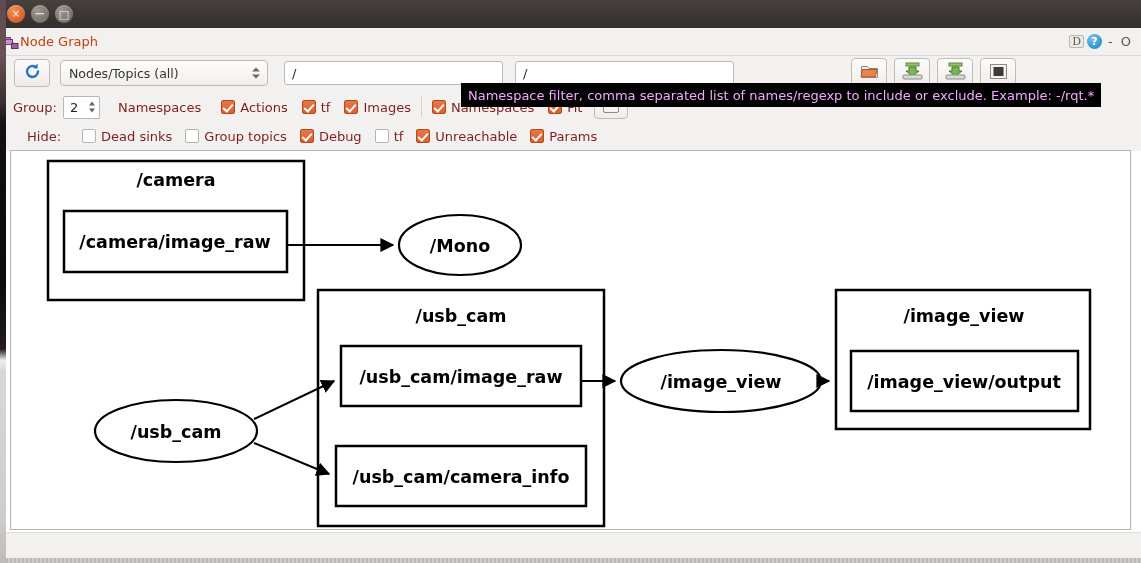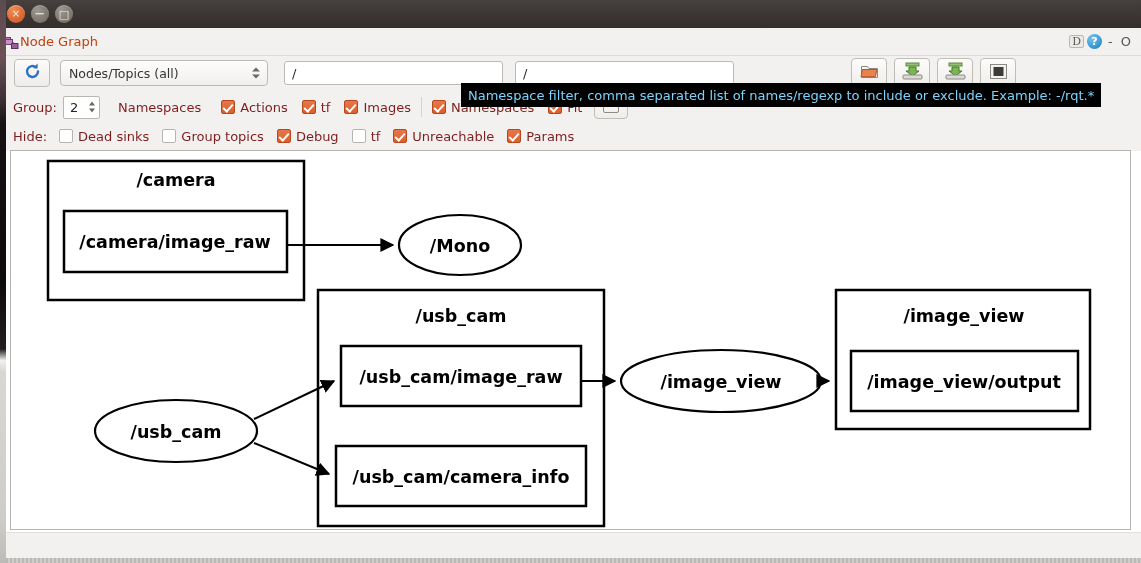--- a/index.html
+++ b/index.html
@@ -160,21 +160,21 @@
     width: 32px; height: 22px;
     background: linear-gradient(to bottom, #fdfcfb, #efedea);
     border: 1px solid #bfbdb8; border-radius: 4px;
     display: flex; align-items: center; justify-content: center;
   }
   #fit-btn .inner { width: 14px; height: 10px; border: 1px solid #8d8b86; border-radius: 2px; }
 
   
   #tooltip {
     position: absolute; left: 461px; top: 83px;
-    height: 24px; background: #000000; color: #7dd3fc;
+    height: 24px; background: #000000; color: #f0abfc;
     font-size: 13px; display: flex; align-items: center;
     padding: 0 7px; white-space: nowrap; z-index: 30;
     box-sizing: border-box;
   }
 
   
   #canvas-wrap {
     position: absolute; left: 10px; top: 150px;
     width: 1121px; height: 380px;
     background: #ffffff; border: 1px solid #b6b4b0;
@@ -327,23 +327,23 @@
     <div class="cb-item" style="margin-left:14px">
       <span class="cb on"></span>
       <span class="tb-label">Fit</span>
     </div>
     <div id="fit-btn" style="margin-left:12px">
       <span class="inner"></span>
     </div>
   </div>
 
   <div id="row3">
-    <span class="tb-label" style="margin-left:13px">Hide:</span>
-
-    <div class="cb-item" style="margin-left:12px">
+    <span class="tb-label" style="margin-left:27px">Hide:</span>
+
+    <div class="cb-item" style="margin-left:21px">
       <span class="cb off"></span>
       <span class="tb-label">Dead sinks</span>
     </div>
     <div class="cb-item" style="margin-left:13px">
       <span class="cb off"></span>
       <span class="tb-label">Group topics</span>
     </div>
     <div class="cb-item" style="margin-left:13px">
       <span class="cb on"></span>
       <span class="tb-label">Debug</span>

